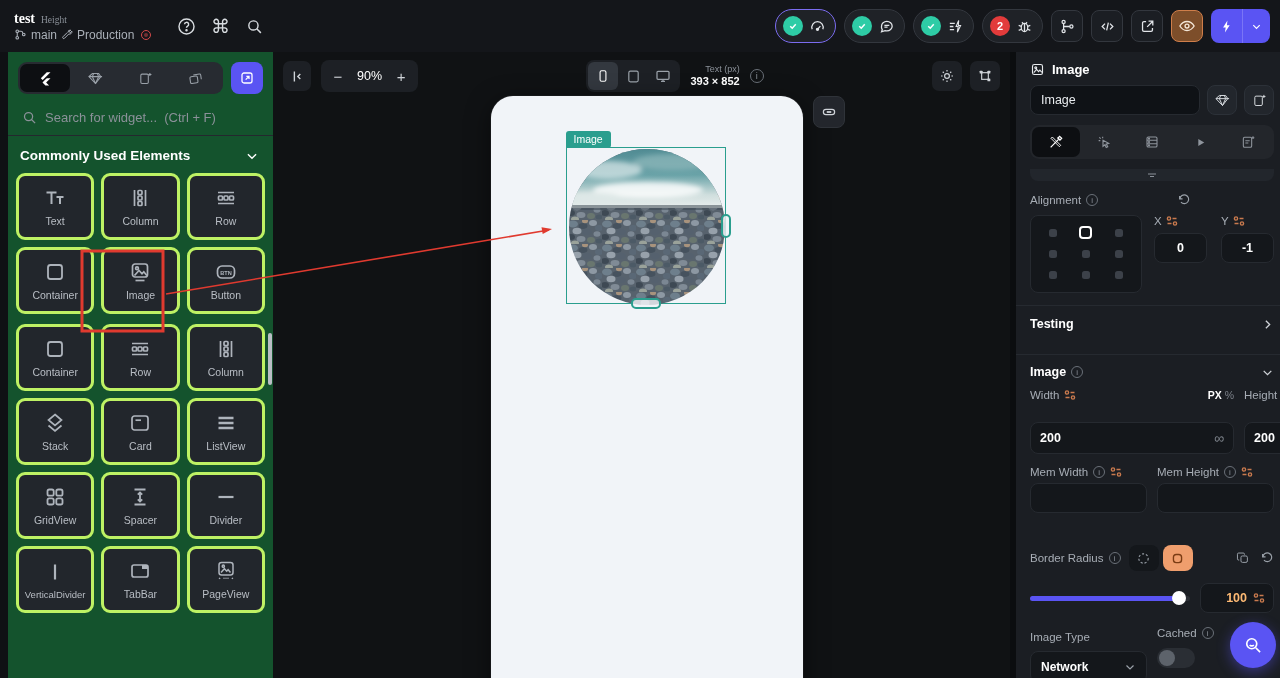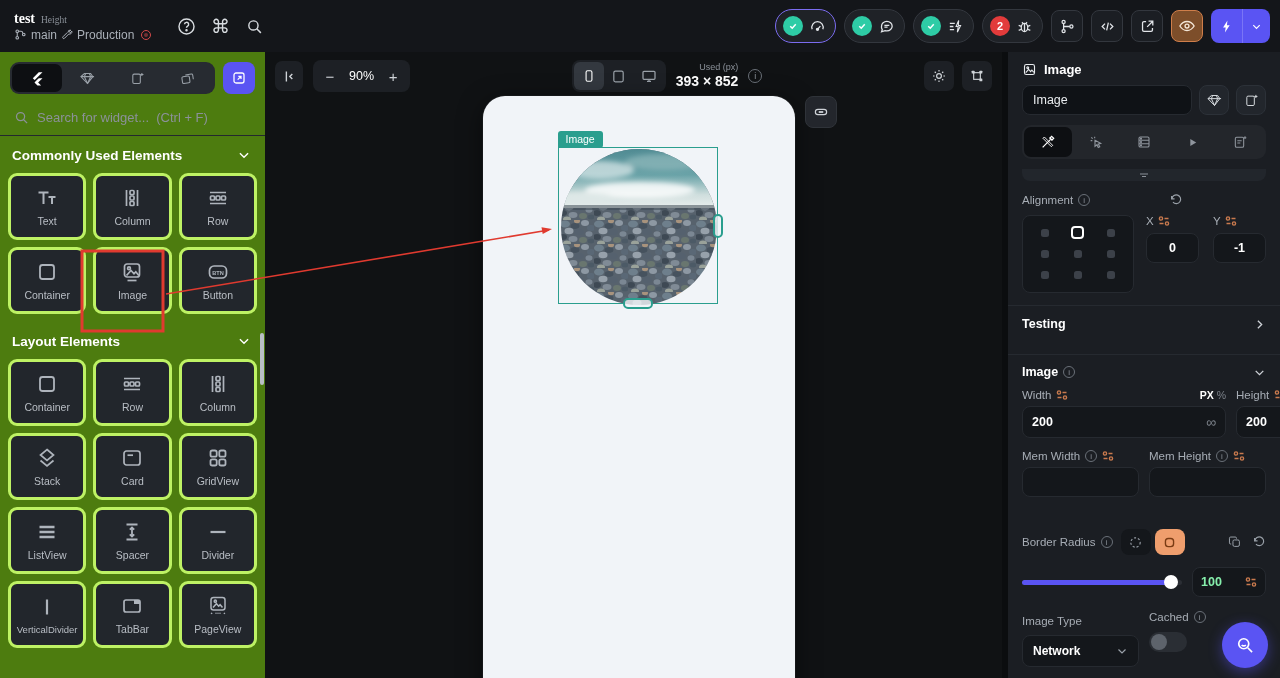--- a/index.html
+++ b/index.html
@@ -24,55 +24,55 @@
   .badge-g { width:20px; height:20px; border-radius:50%; background:#2ecca6; display:flex; align-items:center; justify-content:center; }
   .badge-r { width:20px; height:20px; border-radius:50%; background:#e23b3b; display:flex; align-items:center; justify-content:center; color:#fff; font-size:11px; font-weight:bold; }
   .sqbtn { width:32px; height:32px; border-radius:8px; border:1px solid #33373e; background:#1b1e23; display:flex; align-items:center; justify-content:center; color:#e2e5e9; cursor:pointer; }
   .sqbtn.eye { background:#7d4e2a; border:1.5px solid #cf7e4a; color:#f3e6d7; }
   .splitbtn { height:34px; border-radius:8px; background:#5a54f3; display:flex; align-items:center; cursor:pointer; }
   .splitbtn .part { display:flex; align-items:center; justify-content:center; height:100%; padding:0 8px; }
   .splitbtn .sep { width:1px; height:100%; background:#7a75f6; }
 
   
   .main { flex:1; display:flex; min-height:0; }
-  .sidebar { width:265px; background:#4d7c0f; position:relative; overflow:hidden; flex:0 0 265px; }
+  .sidebar { width:265px; background:#14532d; position:relative; overflow:hidden; flex:0 0 265px;margin-left:8px; }
   .canvas-area { width:737px; flex:0 0 737px; background:#101214; position:relative; overflow:hidden; }
   .gutter { width:6px; flex:0 0 6px; background:#0b0d0f; }
   .rpanel { width:272px; flex:0 0 272px; background:#1b1e23; position:relative; overflow:hidden; display:flex; flex-direction:column; }
 
   
   .sb-tabs { display:flex; align-items:center; padding:10px 10px 8px 10px; gap:8px; }
   .seg { background:#272b31; border-radius:9px; display:flex; padding:2px; flex:1; }
   .seg .seg-it { flex:1; height:28px; display:flex; align-items:center; justify-content:center; color:#9aa1a9; border-radius:7px; cursor:pointer; }
   .seg .seg-it.sel { background:#0d0f12; color:#fff; }
   .sb-expand { width:32px; height:32px; border-radius:8px; background:#5a54f3; display:flex; align-items:center; justify-content:center; color:#fff; cursor:pointer; }
   .sb-search { display:flex; align-items:center; gap:8px; padding:8px 14px 10px 14px; border-bottom:1px solid #24282e; color:#8b9199; }
   .sb-search input { background:transparent; border:none; outline:none; color:#c6cbd1; font-size:13px; width:200px; font-family:inherit; }
   .sb-search input::placeholder { color:#8b9199; }
-  .sec-head { display:flex; align-items:flex-start; justify-content:space-between; padding:12px 14px 8px 12px; cursor:pointer; }
+  .sec-head { display:flex; align-items:flex-end; justify-content:space-between; padding:12px 14px 8px 12px; cursor:pointer; }
   .sec-title { font-weight:bold; font-size:13.5px; color:#fff; }
   .wgrid { display:grid; grid-template-columns:repeat(3,1fr); gap:7px; padding:2px 8px 8px 8px; }
   .wcard { background:#22262c; border:3px solid #bef264; border-radius:9px; height:67px; display:flex; flex-direction:column; align-items:center; justify-content:center; gap:5px; color:#aeb4bc; cursor:grab; position:relative; }
   .wcard .wlab { font-size:10.5px; color:#b9bec5; }
   .sb-scroll { position:absolute; right:1px; top:281px; width:4px; height:52px; background:#b9bec5; border-radius:2px; }
 
   
   .cv-toolbar { height:48px; display:flex; align-items:center; padding:0 10px; gap:10px; }
   .cv-left { display:flex; align-items:center; gap:10px; }
   .cv-collapse { width:28px; height:30px; border-radius:7px; background:#1d2025; display:flex; align-items:center; justify-content:center; color:#cfd3d8; cursor:pointer; }
   .zoomctl { height:32px; background:#1d2025; border-radius:8px; display:flex; align-items:center; padding:0 6px; gap:4px; }
   .zoomctl .zbtn { width:22px; height:22px; display:flex; align-items:center; justify-content:center; color:#cfd3d8; cursor:pointer; font-size:15px; }
   .zoomctl .zval { font-size:12.5px; font-weight:normal; color:#fff; padding:0 4px; }
   .cv-center { margin:0 auto; display:flex; align-items:center; gap:10px; }
   .devseg { background:#1d2025; border-radius:8px; display:flex; padding:2px; }
   .devseg .dev { width:30px; height:28px; display:flex; align-items:center; justify-content:center; color:#9aa1a9; border-radius:6px; cursor:pointer; }
   .devseg .dev.sel { background:#33383f; color:#fff; }
   .sizeinfo { text-align:right; line-height:1.25; }
   .sizeinfo .s1 { font-size:9px; color:#8b9199; }
-  .sizeinfo .s2 { font-size:14px; font-weight:bold; color:#fff; }
+  .sizeinfo .s2 { font-size:11px; font-weight:bold; color:#fff; }
   .info-i { width:14px; height:14px; border:1.2px solid #6a7078; border-radius:50%; color:#8b9199; font-size:9px; display:inline-flex; align-items:center; justify-content:center; flex:0 0 auto; }
   .cv-right { display:flex; align-items:center; gap:8px; }
   .cv-ic { width:30px; height:30px; border-radius:7px; background:#1d2025; display:flex; align-items:center; justify-content:center; color:#cfd3d8; cursor:pointer; }
   .phone { position:absolute; left:218px; top:44px; width:312px; height:640px; background:#f1f4f8; border-radius:22px 22px 0 0; box-shadow:0 0 0 1px rgba(255,255,255,.04), 0 6px 24px rgba(0,0,0,.5); }
   .frame-btn { position:absolute; left:540px; top:44px; width:32px; height:32px; border-radius:8px; background:#23262c; border:1px solid #2f3339; display:flex; align-items:center; justify-content:center; color:#cfd3d8; cursor:pointer; }
   .selbox { position:absolute; left:293px; top:95px; width:160px; height:157px; border:1.5px solid #2a9e8e; }
   .seltag { position:absolute; left:-1.5px; bottom:100%; background:#2a9e8e; color:#fff; font-size:10.5px; padding:2px 8px 3px 8px; border-radius:3px 3px 3px 0; }
   .handle-r { position:absolute; right:-6px; top:50%; transform:translateY(-50%); width:10px; height:24px; border:2px solid #2a9e8e; border-radius:5px; background:rgba(241,244,248,.8); cursor:ew-resize; }
   .handle-b { position:absolute; bottom:-6px; left:50%; transform:translateX(-50%); width:30px; height:11px; border:2px solid #2a9e8e; border-radius:5px; background:rgba(241,244,248,.8); cursor:ns-resize; }
   .imgcircle { position:absolute; left:1px; top:0px; }
@@ -102,36 +102,36 @@
   .xylab { display:flex; align-items:center; gap:4px; }
   .xyinput { height:30px; background:#14171b; border:1px solid #262a30; border-radius:8px; color:#fff; font-weight:bold; font-size:12.5px; text-align:center; width:100%; outline:none; font-family:inherit; }
   .hr { border-top:1px solid #262a30; margin:12px -14px 0 -14px; }
   .rowflex { display:flex; align-items:center; }
   .testing-row { padding:11px 0; cursor:pointer; }
   .sec2-row { padding:10px 0 2px 0; cursor:pointer; }
   .grid2 { display:grid; grid-template-columns:1fr 1fr; column-gap:10px; }
   .unit { margin-left:auto; display:flex; align-items:baseline; gap:3px; }
   .unit .px { font-size:10.5px; font-weight:bold; color:#fff; }
   .unit .pct { font-size:10.5px; color:#7c828a; }
-  .inputwrap { height:32px; background:#14171b; border:1px solid #262a30; border-radius:8px; display:flex; align-items:center; padding:0 9px; margin-top:5px; }
+  .inputwrap { height:32px; background:#14171b; border:1px solid #262a30; border-radius:8px; display:flex; align-items:center; padding:0 9px; margin-top:21px; }
   .inputwrap input { flex:1; background:transparent; border:none; outline:none; color:#fff; font-weight:bold; font-size:12.5px; font-family:inherit; min-width:0; }
   .inf { color:#7c828a; font-size:14px; line-height:1; }
   .emptyinput { height:30px; background:#14171b; border:1px solid #262a30; border-radius:8px; margin-top:5px; }
   .br-toggle { display:flex; gap:4px; margin-left:8px; }
   .brt { width:30px; height:26px; border-radius:8px; display:flex; align-items:center; justify-content:center; cursor:pointer; }
   .brt.dark { background:#14171b; color:#9aa1a9; }
   .brt.orange { background:#ef9e6d; color:#7a3c14; }
   .mlauto { margin-left:auto; display:flex; align-items:center; gap:10px; color:#9aa1a9; }
   .slider-row { display:flex; align-items:center; gap:10px; margin-top:12px; }
   .slider { flex:1; height:14px; position:relative; display:flex; align-items:center; }
   .slider .track { width:100%; height:5px; border-radius:3px; background:#2b2e34; }
   .slider .fill { position:absolute; left:0; width:93%; height:5px; border-radius:3px; background:#5a54f3; }
   .slider .thumb { position:absolute; left:93%; transform:translate(-50%,0); width:14px; height:14px; border-radius:50%; background:#fff; cursor:grab; }
   .valbox { width:74px; height:30px; background:#14171b; border:1px solid #262a30; border-radius:8px; display:flex; align-items:center; padding:0 8px; gap:6px; flex:0 0 auto; }
-  .valbox input { flex:1; min-width:0; background:transparent; border:none; outline:none; color:#86efac; font-weight:bold; font-size:12.5px; font-family:inherit; }
+  .valbox input { flex:1; min-width:0; background:transparent; border:none; outline:none; color:#fdba74; font-weight:bold; font-size:12.5px; font-family:inherit;text-align:right; }
   .dropdown { height:32px; background:#14171b; border:1px solid #262a30; border-radius:8px; display:flex; align-items:center; justify-content:space-between; padding:0 10px; margin-top:6px; cursor:pointer; }
   .dropdown .dv { font-size:12px; font-weight:bold; color:#fff; }
   .toggle { width:38px; height:20px; border-radius:10px; background:#2a2e34; position:relative; margin-top:9px; cursor:pointer; }
   .toggle .knob { position:absolute; left:2px; top:2px; width:16px; height:16px; border-radius:50%; background:#5d636b; }
   .fab { position:absolute; right:12px; bottom:10px; width:46px; height:46px; border-radius:50%; background:#5a54f3; display:flex; align-items:center; justify-content:center; color:#fff; box-shadow:0 4px 14px rgba(90,84,243,.45); cursor:pointer; }
   .overlay { position:absolute; inset:0; pointer-events:none; z-index:50; }
   svg { display:block; }
 </style>
 </head>
 <body>
@@ -351,26 +351,20 @@
         </div>
         <div class="wcard">
           <svg width="24" height="24" viewBox="0 0 24 24" fill="none" stroke="currentColor" stroke-width="1.7">
               <rect x="3.5" y="6" width="17" height="12" rx="4.5"></rect>
               <text x="12" y="14.5" text-anchor="middle" font-size="5.6" font-weight="bold" fill="currentColor" stroke="none" font-family="Liberation Sans, sans-serif">BTN</text>
             </svg>
           <span class="wlab">Button</span>
         </div>
       </div>
 
-      <div class="sec-head">
-        <span class="sec-title">Layout Elements</span>
-        <svg width="14" height="14" viewBox="0 0 24 24" fill="none" stroke="#fff" stroke-width="2.4">
-            <path d="M5 9l7 7 7-7"></path>
-          </svg>
-      </div>
       <div class="wgrid">
         <div class="wcard">
           <svg width="24" height="24" viewBox="0 0 24 24" fill="none" stroke="currentColor" stroke-width="1.8">
               <rect x="5" y="5" width="14" height="14" rx="2.5"></rect>
             </svg>
           <span class="wlab">Container</span>
         </div>
         <div class="wcard">
           <svg width="24" height="24" viewBox="0 0 24 24" fill="none" stroke="currentColor" stroke-width="1.7">
               <path d="M4 6.5h16M4 17.5h16"></path>
@@ -397,33 +391,33 @@
           <span class="wlab">Stack</span>
         </div>
         <div class="wcard">
           <svg width="24" height="24" viewBox="0 0 24 24" fill="none" stroke="currentColor" stroke-width="1.7">
               <rect x="4" y="5" width="16" height="14" rx="2.5"></rect>
               <path d="M7.5 9.2h5.5"></path>
             </svg>
           <span class="wlab">Card</span>
         </div>
         <div class="wcard">
+          <svg width="24" height="24" viewBox="0 0 24 24" fill="none" stroke="currentColor" stroke-width="2.6">
+              <path d="M4.5 7h15M4.5 12h15M4.5 17h15"></path>
+            </svg>
+          <span class="wlab">ListView</span>
+        </div>
+        <div class="wcard">
           <svg width="24" height="24" viewBox="0 0 24 24" fill="none" stroke="currentColor" stroke-width="1.8">
               <rect x="4.5" y="4.5" width="6.2" height="6.2" rx="1.8"></rect>
               <rect x="13.3" y="4.5" width="6.2" height="6.2" rx="1.8"></rect>
               <rect x="4.5" y="13.3" width="6.2" height="6.2" rx="1.8"></rect>
               <rect x="13.3" y="13.3" width="6.2" height="6.2" rx="1.8"></rect>
             </svg>
           <span class="wlab">GridView</span>
-        </div>
-        <div class="wcard">
-          <svg width="24" height="24" viewBox="0 0 24 24" fill="none" stroke="currentColor" stroke-width="2.6">
-              <path d="M4.5 7h15M4.5 12h15M4.5 17h15"></path>
-            </svg>
-          <span class="wlab">ListView</span>
         </div>
         <div class="wcard">
           <svg width="24" height="24" viewBox="0 0 24 24" fill="none" stroke="currentColor" stroke-width="1.8">
               <path d="M6.5 4.5h11M6.5 19.5h11M12 7.5v9"></path>
               <path d="M9.8 9.7 12 7.5l2.2 2.2M9.8 14.3 12 16.5l2.2-2.2"></path>
             </svg>
           <span class="wlab">Spacer</span>
         </div>
         <div class="wcard">
           <svg width="24" height="24" viewBox="0 0 24 24" fill="none" stroke="currentColor" stroke-width="2.2">
@@ -487,21 +481,21 @@
                 </svg>
             </div>
             <div class="dev">
               <svg width="16" height="16" viewBox="0 0 24 24" fill="none" stroke="currentColor" stroke-width="1.9">
                   <rect x="3" y="5" width="18" height="12" rx="1.5"></rect>
                   <path d="M9 20h6M12 17v3"></path>
                 </svg>
             </div>
           </div>
           <div class="sizeinfo">
-            <div class="s1">Used (px)</div>
+            <div class="s1">Text (px)</div>
             <div class="s2">393 × 852</div>
           </div>
           <span class="info-i">i</span>
         </div>
         <div class="cv-right">
           <div class="cv-ic">
             <svg width="16" height="16" viewBox="0 0 24 24" fill="none" stroke="currentColor" stroke-width="1.8">
                 <circle cx="12" cy="12" r="3.6"></circle>
                 <path d="M12 3v2.4M12 18.6V21M3 12h2.4M18.6 12H21M5.6 5.6l1.7 1.7M16.7 16.7l1.7 1.7M18.4 5.6l-1.7 1.7M7.3 16.7l-1.7 1.7"></path>
               </svg>

